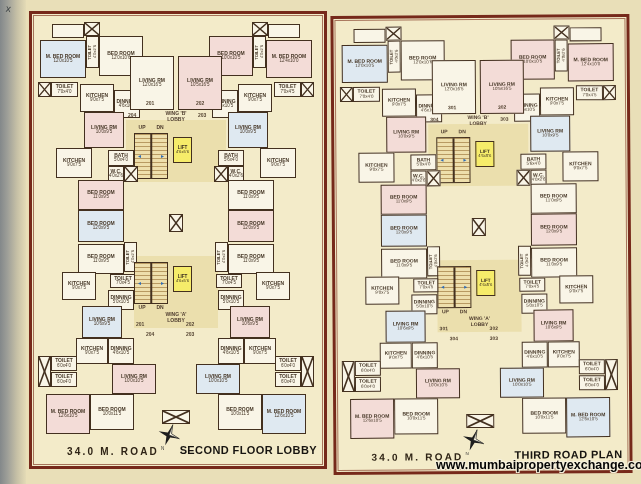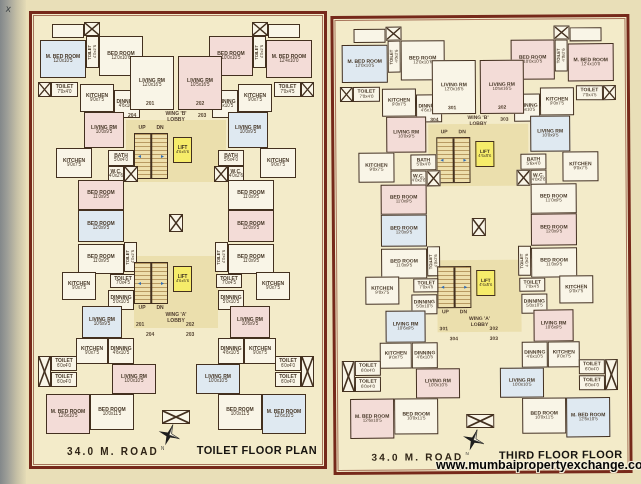--- a/index.html
+++ b/index.html
@@ -372,21 +372,21 @@
     <div class="road-label">34.0 M. ROAD</div>
     <div class="compass">
       <svg viewBox="0 0 24 24">
           <g transform="rotate(20 12 12)">
         <polygon points="12,0 14.2,9.8 24,12 14.2,14.2 12,24 9.8,14.2 0,12 9.8,9.8" fill="#1e1e1e"></polygon>
         <polygon points="12,0 12,12 24,12 14.2,9.8" fill="#f7f3e2" stroke="#1e1e1e" stroke-width="0.6"></polygon>
       </g>
         </svg>
       <span class="n">N</span>
     </div>
-    <div class="plan-label">TOILET FLOOR PLAN</div>
+    <div class="plan-label">SECOND FLOOR LOBBY</div>
   </div>
 
   <div class="panel" id="panel-right">
     <div class="plan">
         <div class="room fw" style="left: 18px; top: 8px; width: 32px; height: 14px;"></div>
         <div class="room fw" style="left: 234px; top: 8px; width: 32px; height: 14px;"></div>
         <div class="shaft" style="left: 50px; top: 6px; width: 16px; height: 14px;">
           <svg viewBox="0 0 10 10" preserveAspectRatio="none">
             <line x1="0" y1="0" x2="10" y2="10" stroke="#43301f" stroke-width="1.1"></line>
             <line x1="10" y1="0" x2="0" y2="10" stroke="#43301f" stroke-width="1.1"></line>
@@ -692,17 +692,17 @@
     <div class="road-label">34.0 M. ROAD</div>
     <div class="compass">
       <svg viewBox="0 0 24 24">
           <g transform="rotate(20 12 12)">
         <polygon points="12,0 14.2,9.8 24,12 14.2,14.2 12,24 9.8,14.2 0,12 9.8,9.8" fill="#1e1e1e"></polygon>
         <polygon points="12,0 12,12 24,12 14.2,9.8" fill="#f7f3e2" stroke="#1e1e1e" stroke-width="0.6"></polygon>
       </g>
         </svg>
       <span class="n">N</span>
     </div>
-    <div class="plan-label">THIRD FLOOR FLOOR</div>
+    <div class="plan-label">THIRD ROAD PLAN</div>
   </div>
 
   <div class="watermark">www.mumbaipropertyexchange.com</div>
 </div>
 
 </body></html>

